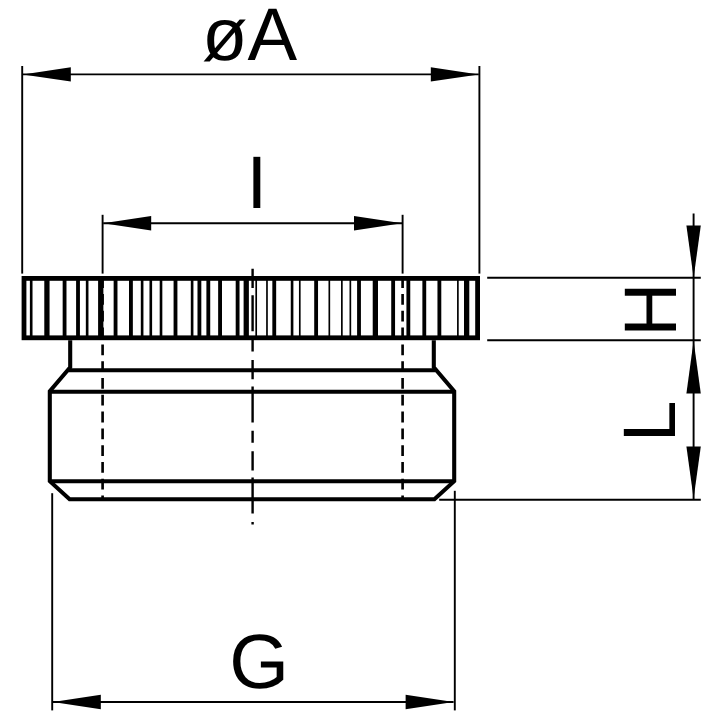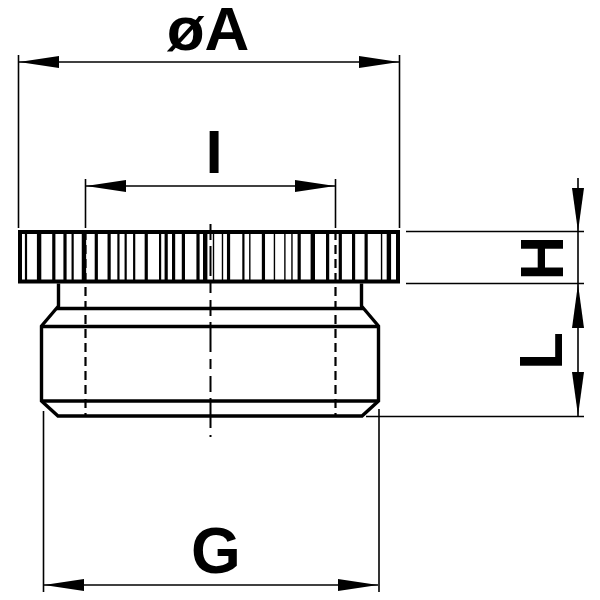--- a/index.html
+++ b/index.html
@@ -1,17 +1,17 @@
 <!DOCTYPE html>
 <html style="--line: #000000; --bg: #ffffff;"><head>
 <meta charset="utf-8">
 <style>
   :root { --line:#000000; --bg:#ffffff; }
   html,body { margin:0; padding:0; background:var(--bg); }
-  .stage { width:600px; height:600px; position:relative; background:var(--bg); overflow:hidden;font-weight:bold; }
+  .stage { width:600px; height:600px; position:relative; background:var(--bg); overflow:hidden; }
   svg { display:block; }
   .thick   { stroke:var(--line); stroke-width:3.4; fill:none; stroke-linejoin:miter; stroke-linecap:butt; }
   .thin    { stroke:var(--line); stroke-width:1.6; fill:none; }
   .dashed  { stroke:var(--line); stroke-width:2.2; fill:none; stroke-dasharray:9 5; }
   .chain   { stroke:var(--line); stroke-width:2;   fill:none; stroke-dasharray:16 6 30 7 10 7; }
   .arrow   { fill:var(--line); stroke:none; }
   .lbl     { font-family:"Liberation Sans","DejaVu Sans",sans-serif; fill:var(--line);
              font-size:62px; }
   .lbl-g   { font-size:64px; }
   .knurl-frame { stroke:var(--line); stroke-width:4; fill:none; }

